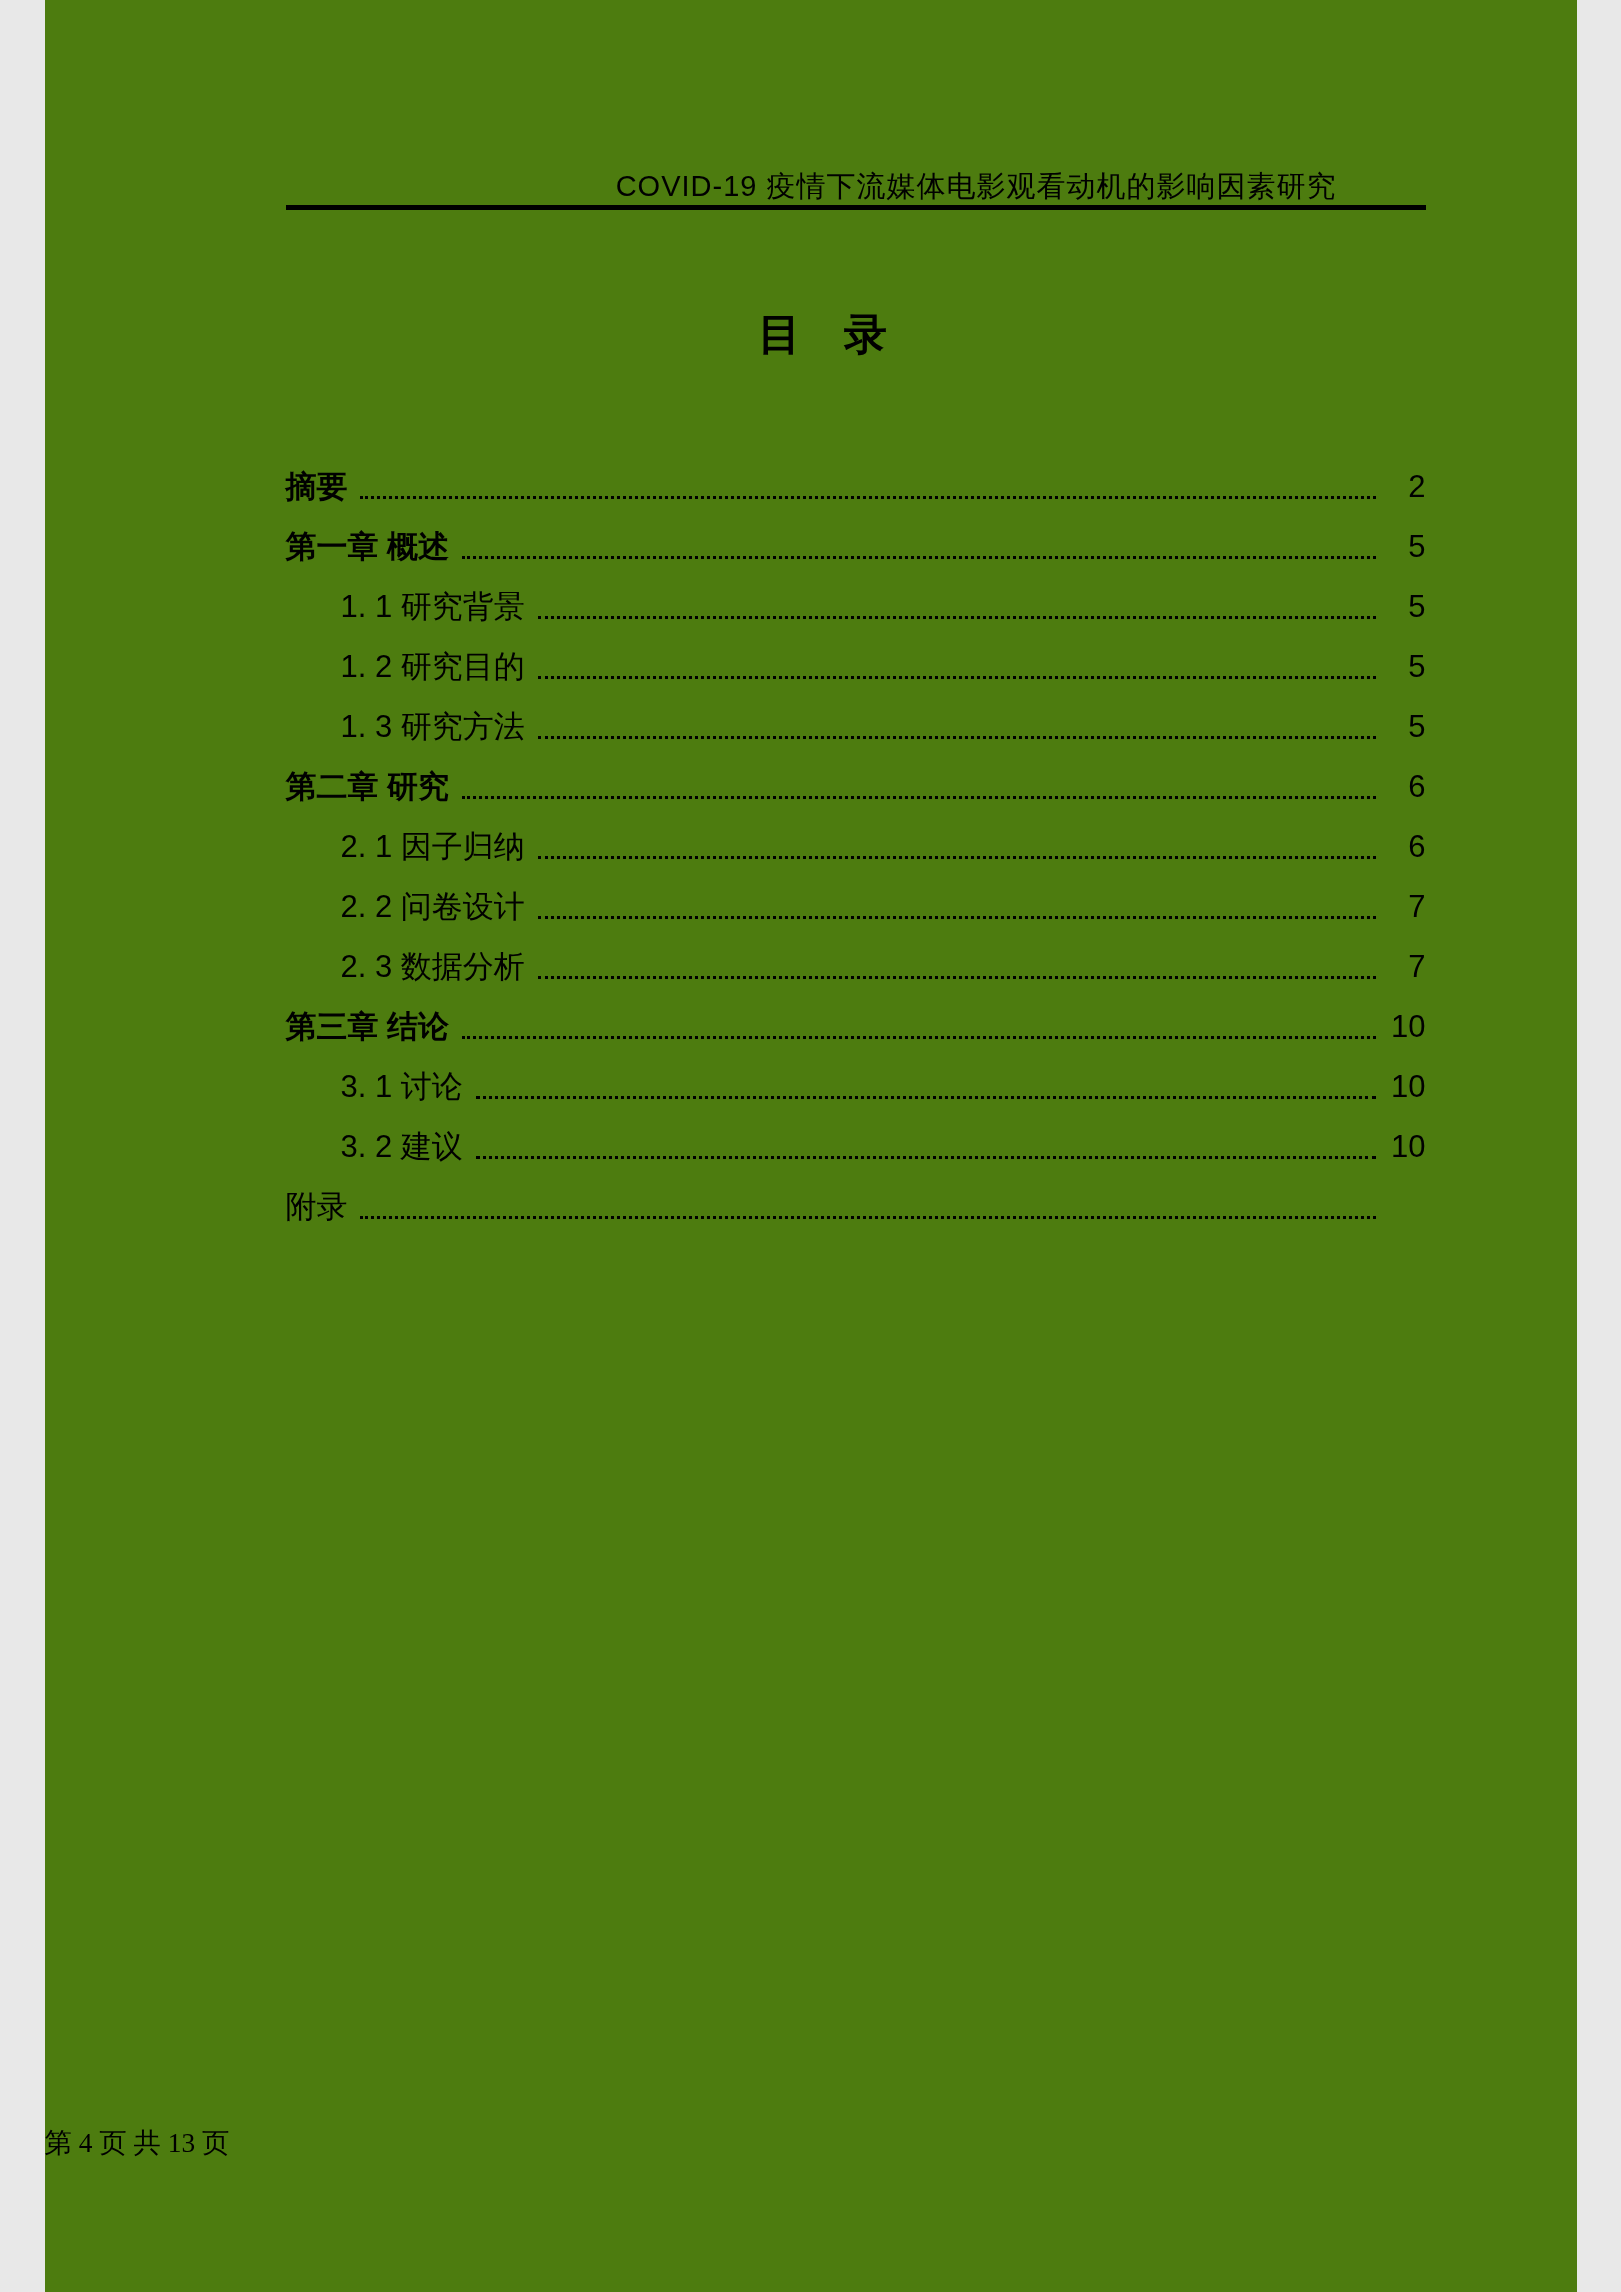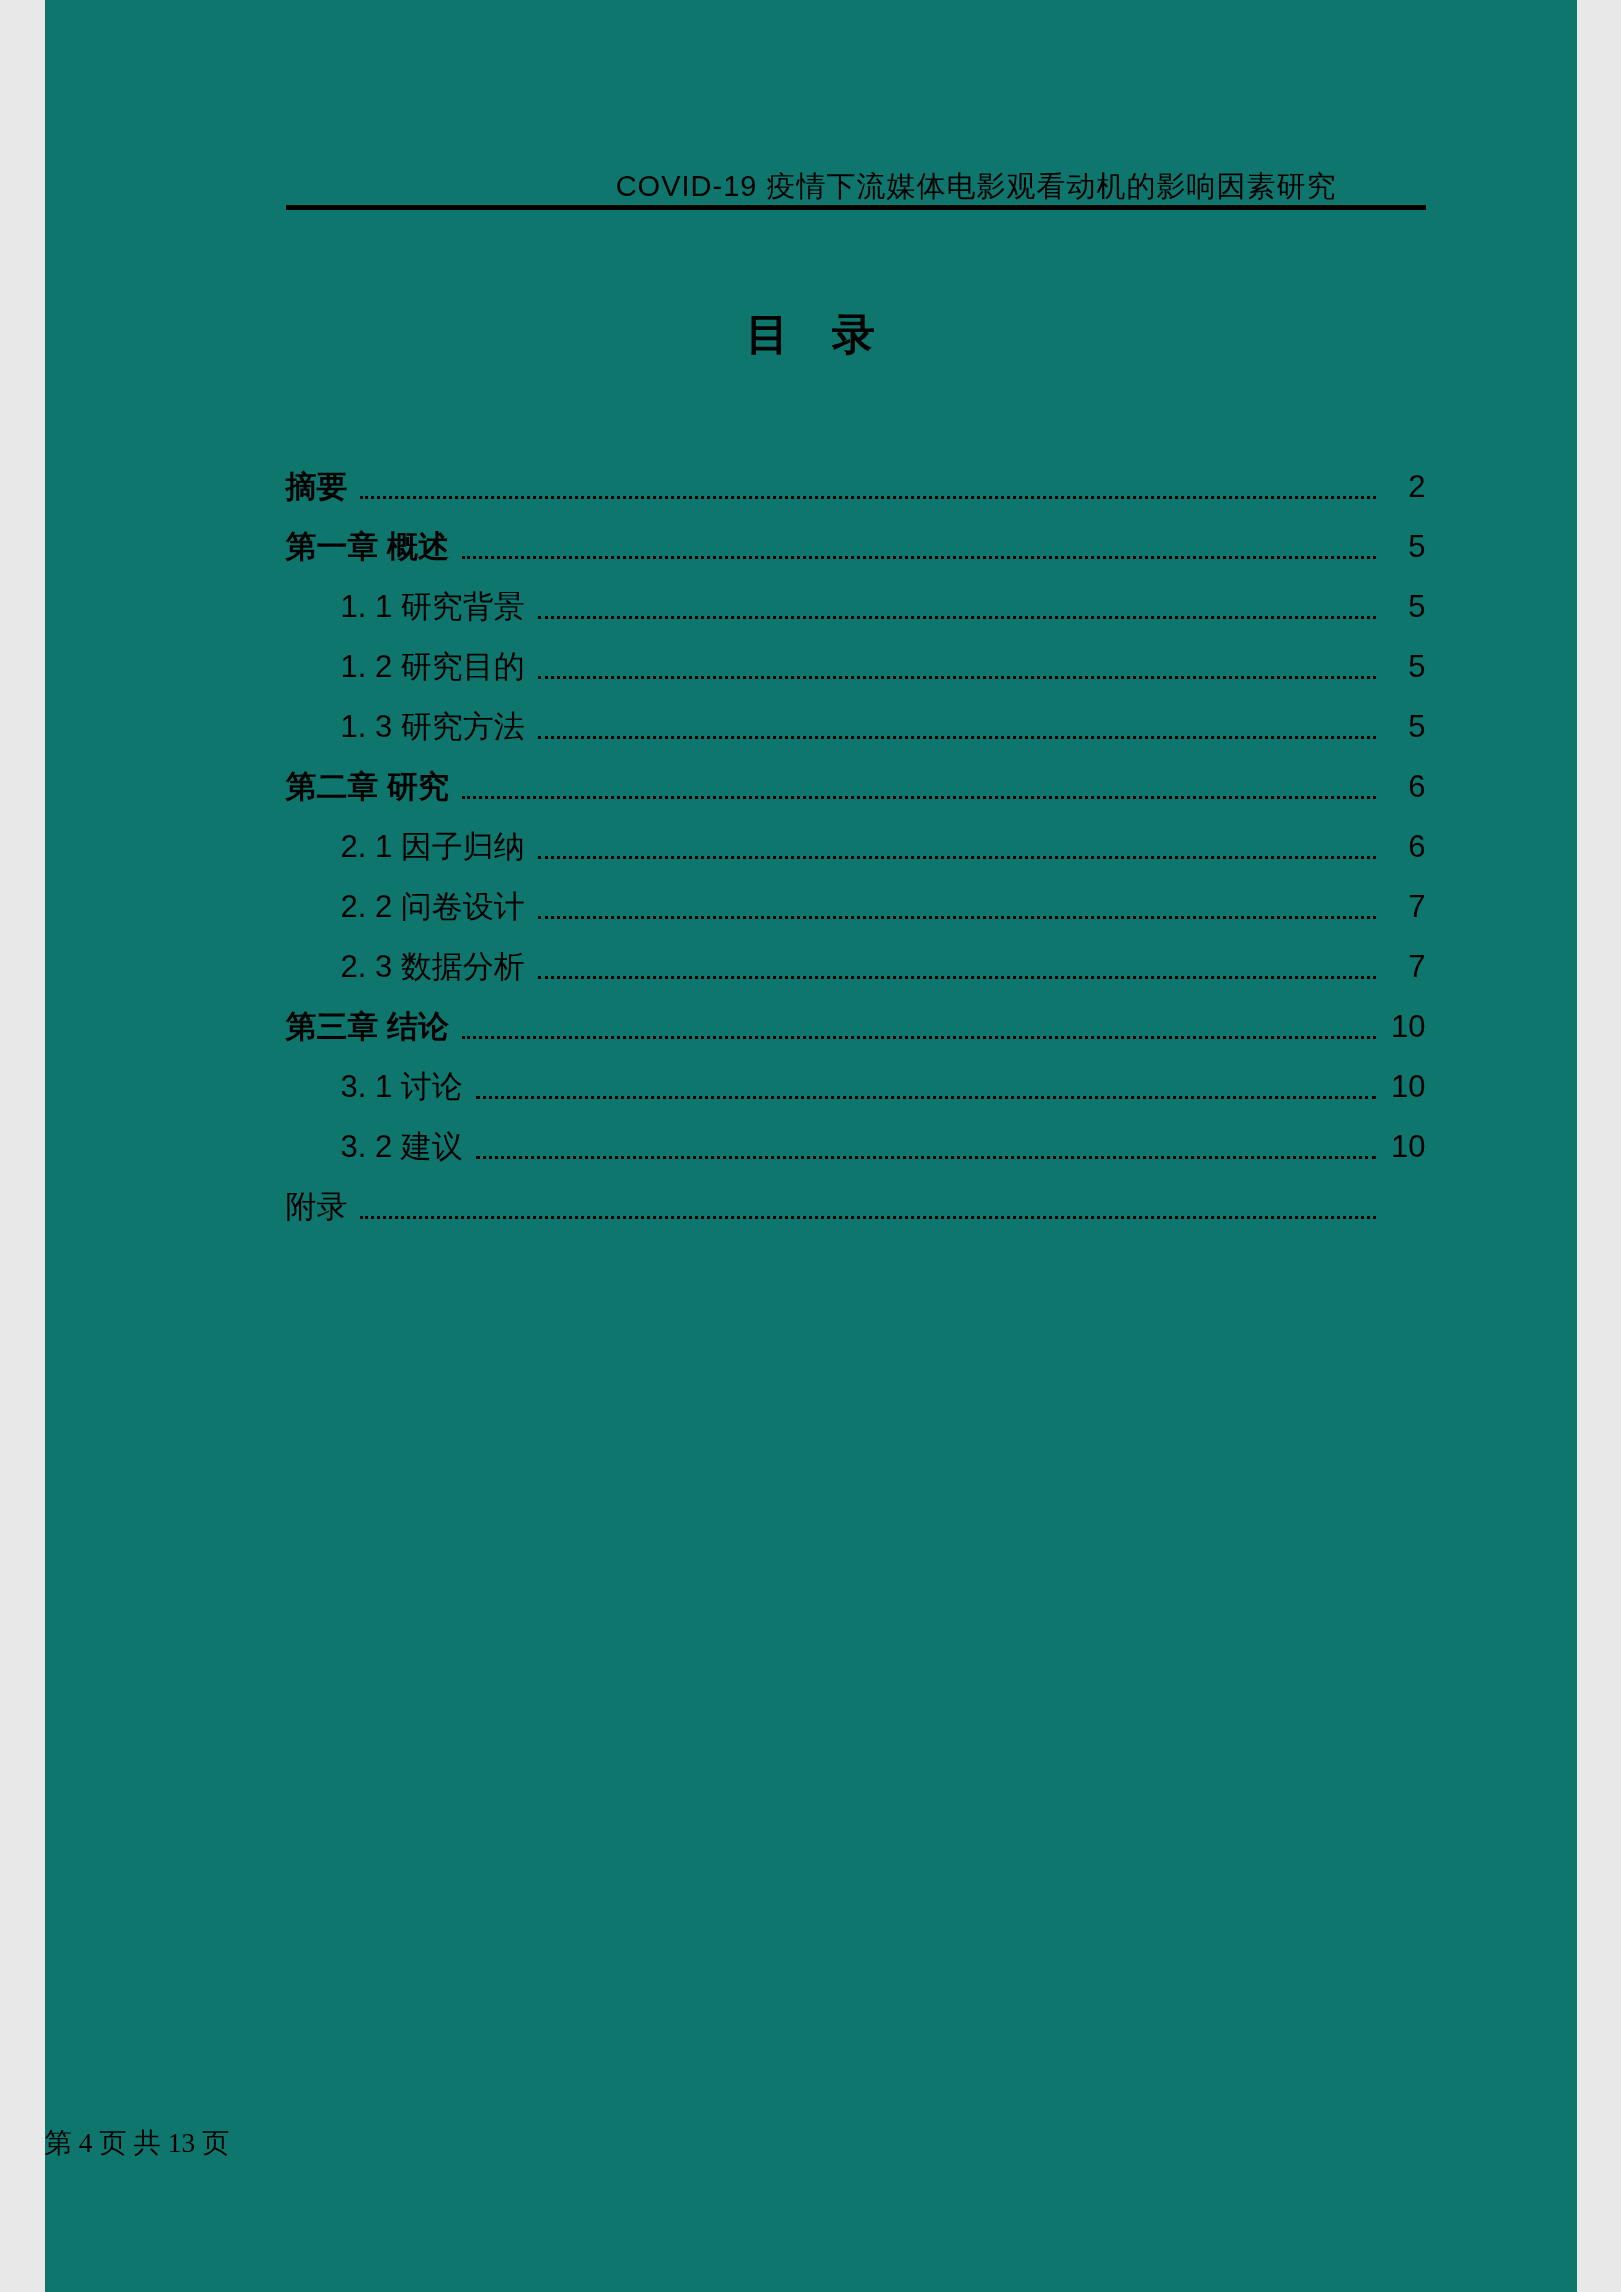--- a/index.html
+++ b/index.html
@@ -1,21 +1,21 @@
 <!DOCTYPE html>
 <html><head>
 <meta charset="utf-8">
 <style>
   html, body { margin: 0; padding: 0; background: #e8e8e8; }
   .page {
     position: relative;
     width: 1532px;
     height: 2293px;
     margin: 0 auto;
-    background: #0f766e;
+    background: #4d7c0f;
     color: #000000;
     font-family: "Liberation Sans", "DejaVu Sans", sans-serif;
     overflow: hidden;
   }
   .header-text {
     position: absolute;
     top: 167px;
     right: 240px;
     font-size: 29px;
     letter-spacing: 1px;
@@ -25,21 +25,21 @@
     position: absolute;
     top: 205px;
     left: 241px;
     width: 1140px;
     height: 4.9px;
     background: #000000;
   }
   .doc-title {
     position: absolute;
     top: 306px;
-    left: 0;
+    left: 12px;
     width: 100%;
     text-align: center;
     font-size: 43px;
     font-weight: bold;
     white-space: pre;
   }
   .toc {
     position: absolute;
     top: 457px;
     left: 241px;

